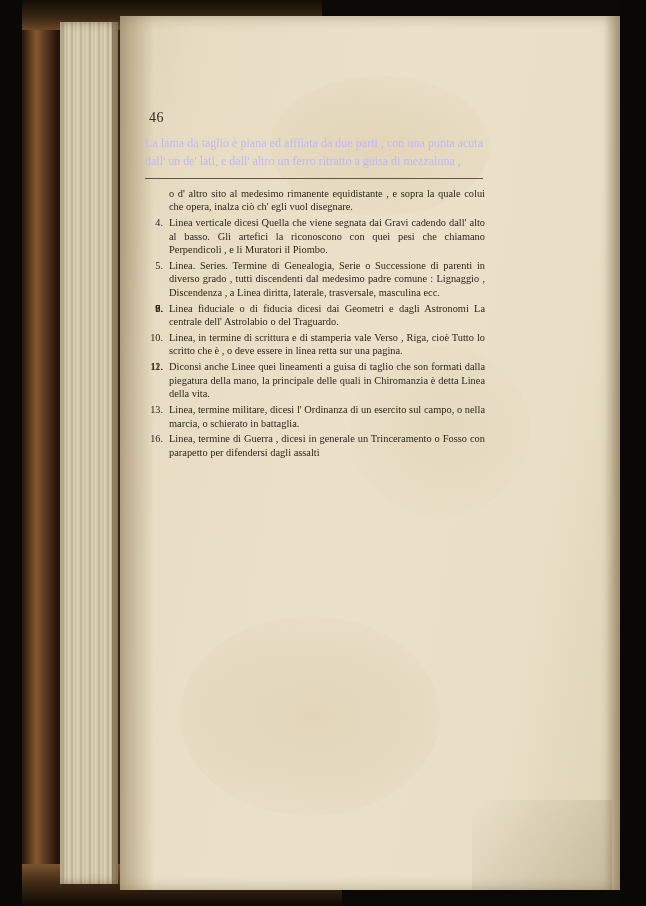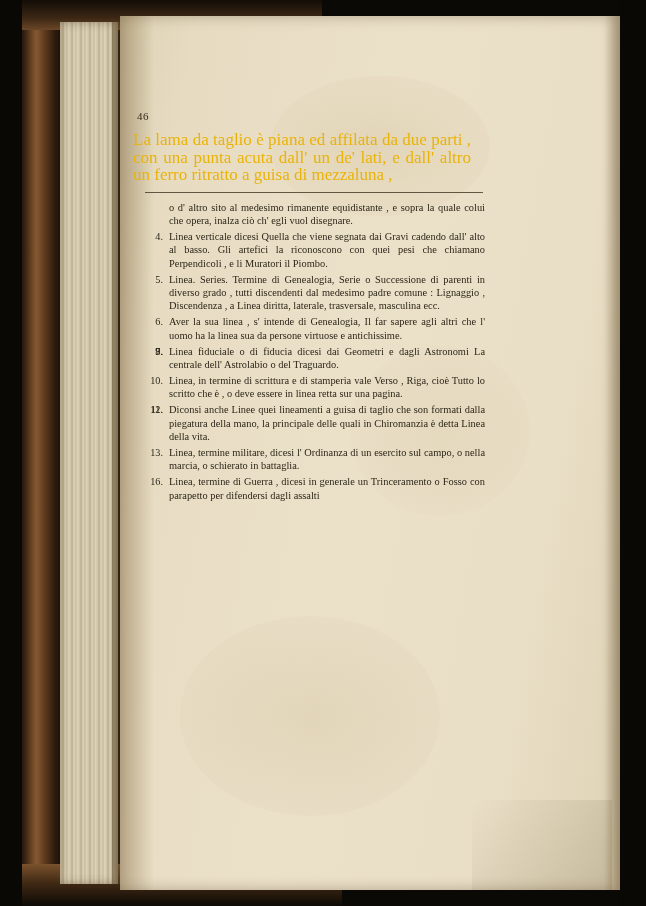--- a/index.html
+++ b/index.html
@@ -115,33 +115,33 @@
     background: radial-gradient(ellipse at center, rgba(190,165,120,0.12), rgba(190,165,120,0)); }
 
   
   .textblock {
     position: absolute;
     left: 133px; top: 110px;
     width: 352px;
     color: #2a2319;
   }
   .folio {
-    font-size: 11px;
+    font-size: 14px;
     letter-spacing: 0.4px;
-    margin-left: 4px;
+    margin-left: 16px;
     margin-bottom: 9px;
     color: #322a1e;
   }
   .catchline {
-    font-size: 17px;
+    font-size: 12px;
     line-height: 17.5px;
     text-align: justify;
-    margin: 0 0 8px 0;
+    margin: 0 0 8px 12px;
     width: 338px;
-    color: #eab308;
+    color: #c4b5fd;
   }
   .rule {
     width: 338px;
     height: 1px;
     background: #4a3e2c;
     margin: 3px 0 8px 12px;
     opacity: 0.85;
   }
 
   ol.entries {
@@ -224,21 +224,20 @@
         <span>Linea verticale dicesi Quella che viene segnata dai Gravi cadendo dall' alto al basso. Gli artefici la riconoscono con quei pesi che chiamano Perpendicoli , e li Muratori il Piombo.</span>
       </li>
 
       <li class="entry">
         <span class="num">5.</span>
         <span>Linea. Series. Termine di Genealogia, Serie o Successione di parenti in diverso grado , tutti discendenti dal medesimo padre comune : Lignaggio , Discendenza , a Linea diritta, laterale, trasversale, masculina ecc.</span>
       </li>
 
       <li class="entry">
         <span class="num">6.</span>
-        <span>Aver la sua linea , s' intende di Genealogia, Il far sapere agli altri che l' uomo ha la linea sua da persone virtuose e antichissime.</span>
       </li>
 
       <li class="entry">
         <span class="num">7.</span>
       </li>
 
       <li class="entry">
         <span class="num">8.</span>
       </li>
 

